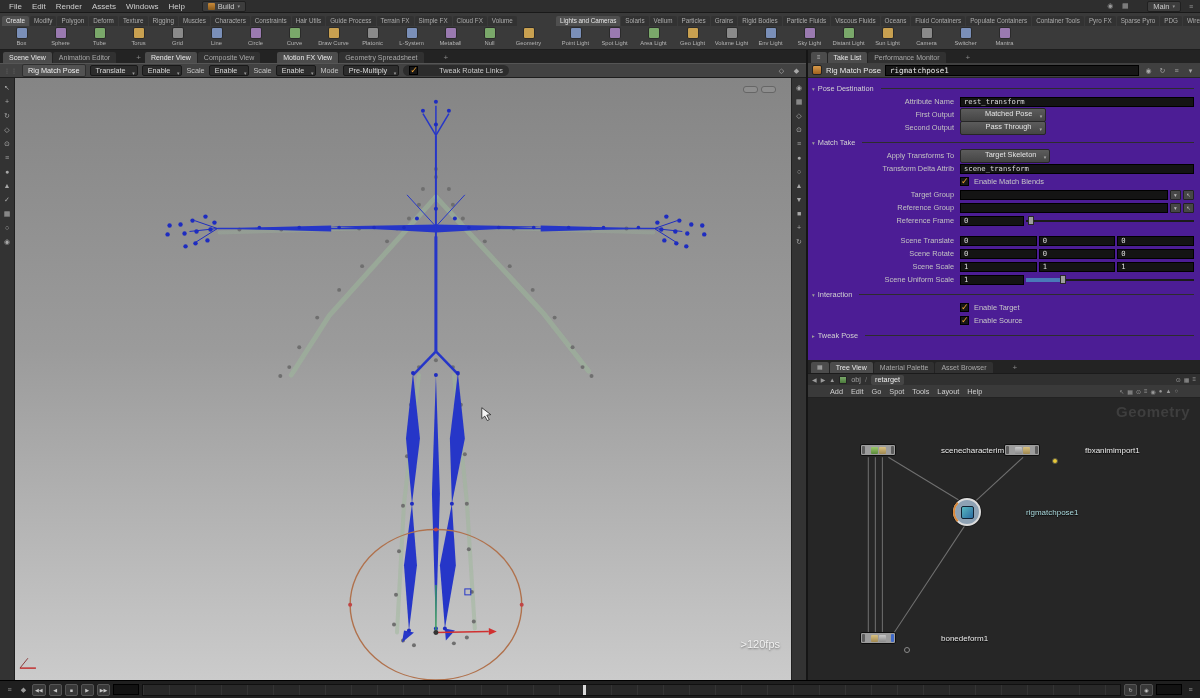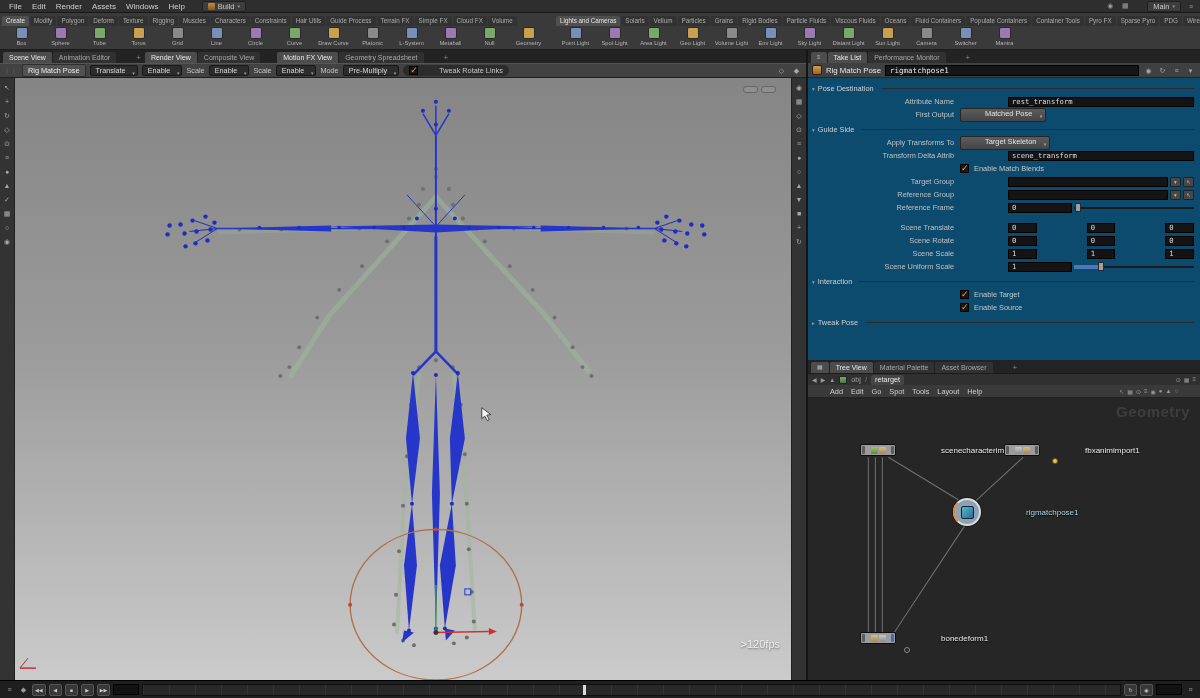--- a/index.html
+++ b/index.html
@@ -70,26 +70,26 @@
   .view-pills { position:absolute; right:30px; top:8px; display:flex; gap:3px; }
   .pill { width:15px; height:7px; border-radius:3px; background:#8e8e8e; border:1px solid #666; }
 
   
   .param-header { height:15px; background:#404040; border-bottom:1px solid #262626; display:flex; align-items:center; gap:4px; padding:0 4px; flex:0 0 auto; }
   .node-type-icon { width:10px; height:10px; border-radius:2px; background:linear-gradient(#d89a4a,#a0621f); border:1px solid #222; flex:0 0 auto; }
   .param-title { font-size:7.8px; color:#e8e8e8; white-space:nowrap; }
   .name-field { flex:1; height:11px; background:#161616; border:1px solid #000; color:#e8e8e8; font-size:7.5px; font-family:"DejaVu Sans Mono",monospace; display:flex; align-items:center; padding:0 4px; min-width:0; }
   .hdr-icons { display:flex; gap:3px; }
 
-  .params { height:282px; flex:0 0 auto; background:#0c4a6e; padding:2px 6px 0 2px; font-size:7.4px; overflow:hidden; }
+  .params { height:282px; flex:0 0 auto; background:#4c1d95; padding:2px 6px 0 2px; font-size:7.4px; overflow:hidden; }
   .prow { display:flex; align-items:center; height:13px; }
   .plabel { width:150px; flex:0 0 auto; text-align:right; padding-right:6px; color:#c2c2c2; white-space:nowrap; overflow:hidden; }
   .pctrl { flex:1; display:flex; align-items:center; gap:2px; min-width:0; }
   .spacer { flex:1; }
-  .pfield { background:#141414; border:1px solid #000; height:10px; color:#dcdcdc; font-family:"DejaVu Sans Mono",monospace; font-size:7.2px; display:flex; align-items:center; padding:0 3px; flex:1; min-width:0;margin-left:48px; }
+  .pfield { background:#141414; border:1px solid #000; height:10px; color:#dcdcdc; font-family:"DejaVu Sans Mono",monospace; font-size:7.2px; display:flex; align-items:center; padding:0 3px; flex:1; min-width:0; }
   .pfield.sm { flex:0 0 64px; }
   .pdrop { background:linear-gradient(#5c5c5c,#454545); border:1px solid #262626; border-radius:2px; height:14px; padding:0 13px 0 24px; color:#e4e4e4; position:relative; line-height:10px; min-width:86px;text-align:center; }
   .pdrop:after { content:"▾"; position:absolute; right:3px; top:2px; font-size:5px; color:#aaa; }
   .mini-btn { width:11px; height:10px; background:#474747; border:1px solid #222; border-radius:1px; font-size:5.5px; color:#bbb; text-align:center; line-height:9px; flex:0 0 auto; }
   .psection { display:flex; align-items:center; height:13px; color:#d2d2d2; gap:3px; margin-top:2px; }
   .sarrow { font-size:5.5px; color:#9a9a9a; padding-left:2px; }
   .psec-line { flex:1; height:1px; background:#2d2d2d; margin-left:4px; }
   .pcheck { width:9px; height:9px; background:#171717; border:1px solid #000; position:relative; flex:0 0 auto; }
   .pcheck.checked:after { content:"✓"; position:absolute; left:0px; top:-2px; color:#f0a030; font-size:9px; }
   .pchk-label { margin-left:3px; color:#c8c8c8; }
@@ -636,24 +636,31 @@
               <span class="pfield">rest_transform</span>
             </span>
         </div>
         <div class="prow">
           <span class="plabel">First Output</span>
           <span class="pctrl">
               <span class="pdrop">Matched Pose</span>
               <span class="spacer"></span>
             </span>
         </div>
+        <div class="prow">
+          <span class="plabel">Second Output</span>
+          <span class="pctrl">
+              <span class="pdrop">Pass Through</span>
+              <span class="spacer"></span>
+            </span>
+        </div>
 
         <div class="psection">
           <span class="sarrow">▾</span>
-          <span>Guide Side</span>
+          <span>Match Take</span>
           <span class="psec-line"></span>
         </div>
         <div class="prow">
           <span class="plabel">Apply Transforms To</span>
           <span class="pctrl">
               <span class="pdrop">Target Skeleton</span>
               <span class="spacer"></span>
             </span>
         </div>
         <div class="prow">

